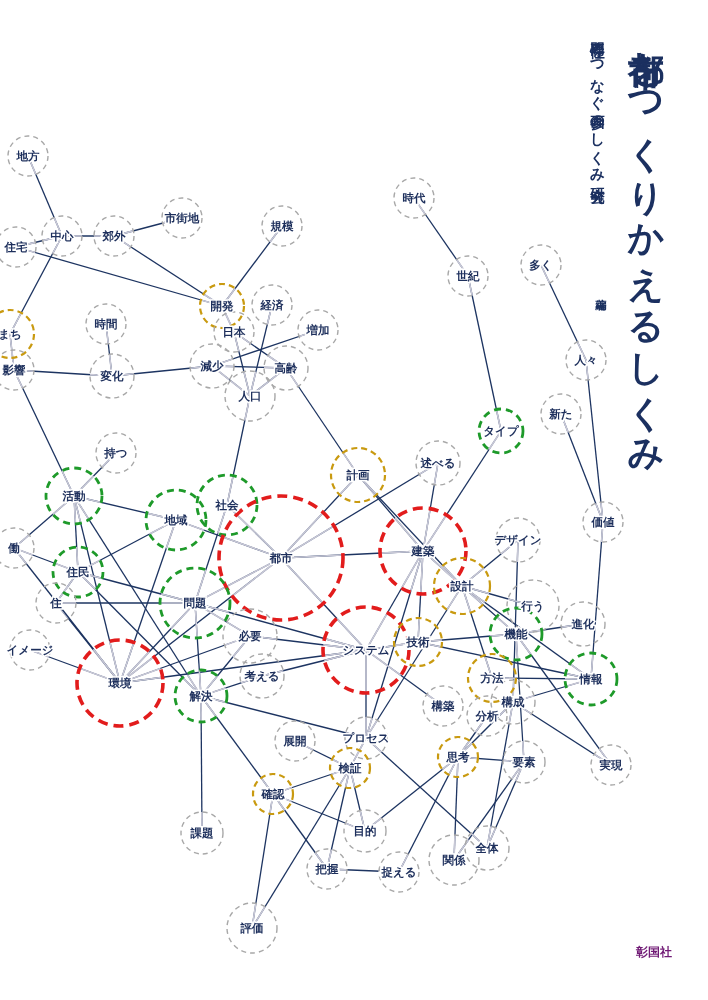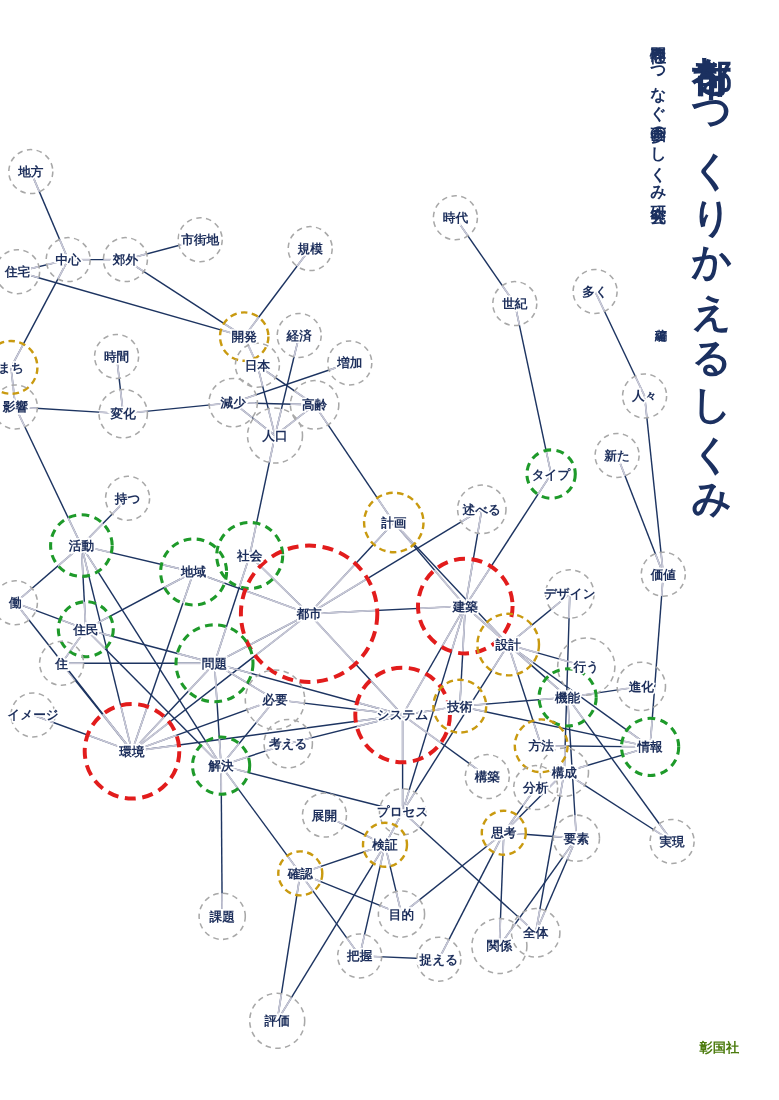--- a/index.html
+++ b/index.html
@@ -11,21 +11,21 @@
   .title { position: absolute; left: 628px; top: 22px; writing-mode: vertical-rl;
            font-size: 36px; font-weight: bold; color: #1b3060; letter-spacing: 2px;
            font-family: "DejaVu Sans", sans-serif; line-height: 1; }
   .subtitle { position: absolute; left: 590px; top: 30px; writing-mode: vertical-rl;
               font-size: 14.5px; font-weight: bold; color: #1b3060; letter-spacing: 1px;
               font-family: "DejaVu Sans", sans-serif; line-height: 1; }
   .author-suffix { position: absolute; left: 592px; top: 290px; writing-mode: vertical-rl;
                    font-size: 11px; font-weight: bold; color: #1b3060;
                    font-family: "DejaVu Sans", sans-serif; }
   .publisher { position: absolute; left: 636px; top: 944px; font-size: 12px; font-weight: bold;
-               color: #4d7c0f; font-family: "DejaVu Sans", sans-serif; }
+               color: #701a75; font-family: "DejaVu Sans", sans-serif; }
 </style>
 </head>
 <body>
 
 <svg id="graph" xmlns="http://www.w3.org/2000/svg" width="708" height="1000" viewBox="0 0 708 1000">
   <g id="edges">
       <line x1="28" y1="156" x2="62" y2="236" stroke="#1d3461" stroke-width="1.3"></line>
       <line x1="28" y1="156" x2="35.82281280689703" y2="174.4066183691695" stroke="#c8c8d6" stroke-width="1.6"></line>
       <line x1="62" y1="236" x2="54.17718719310297" y2="217.5933816308305" stroke="#c8c8d6" stroke-width="1.6"></line>
       <line x1="62" y1="236" x2="114" y2="236" stroke="#1d3461" stroke-width="1.3"></line>

